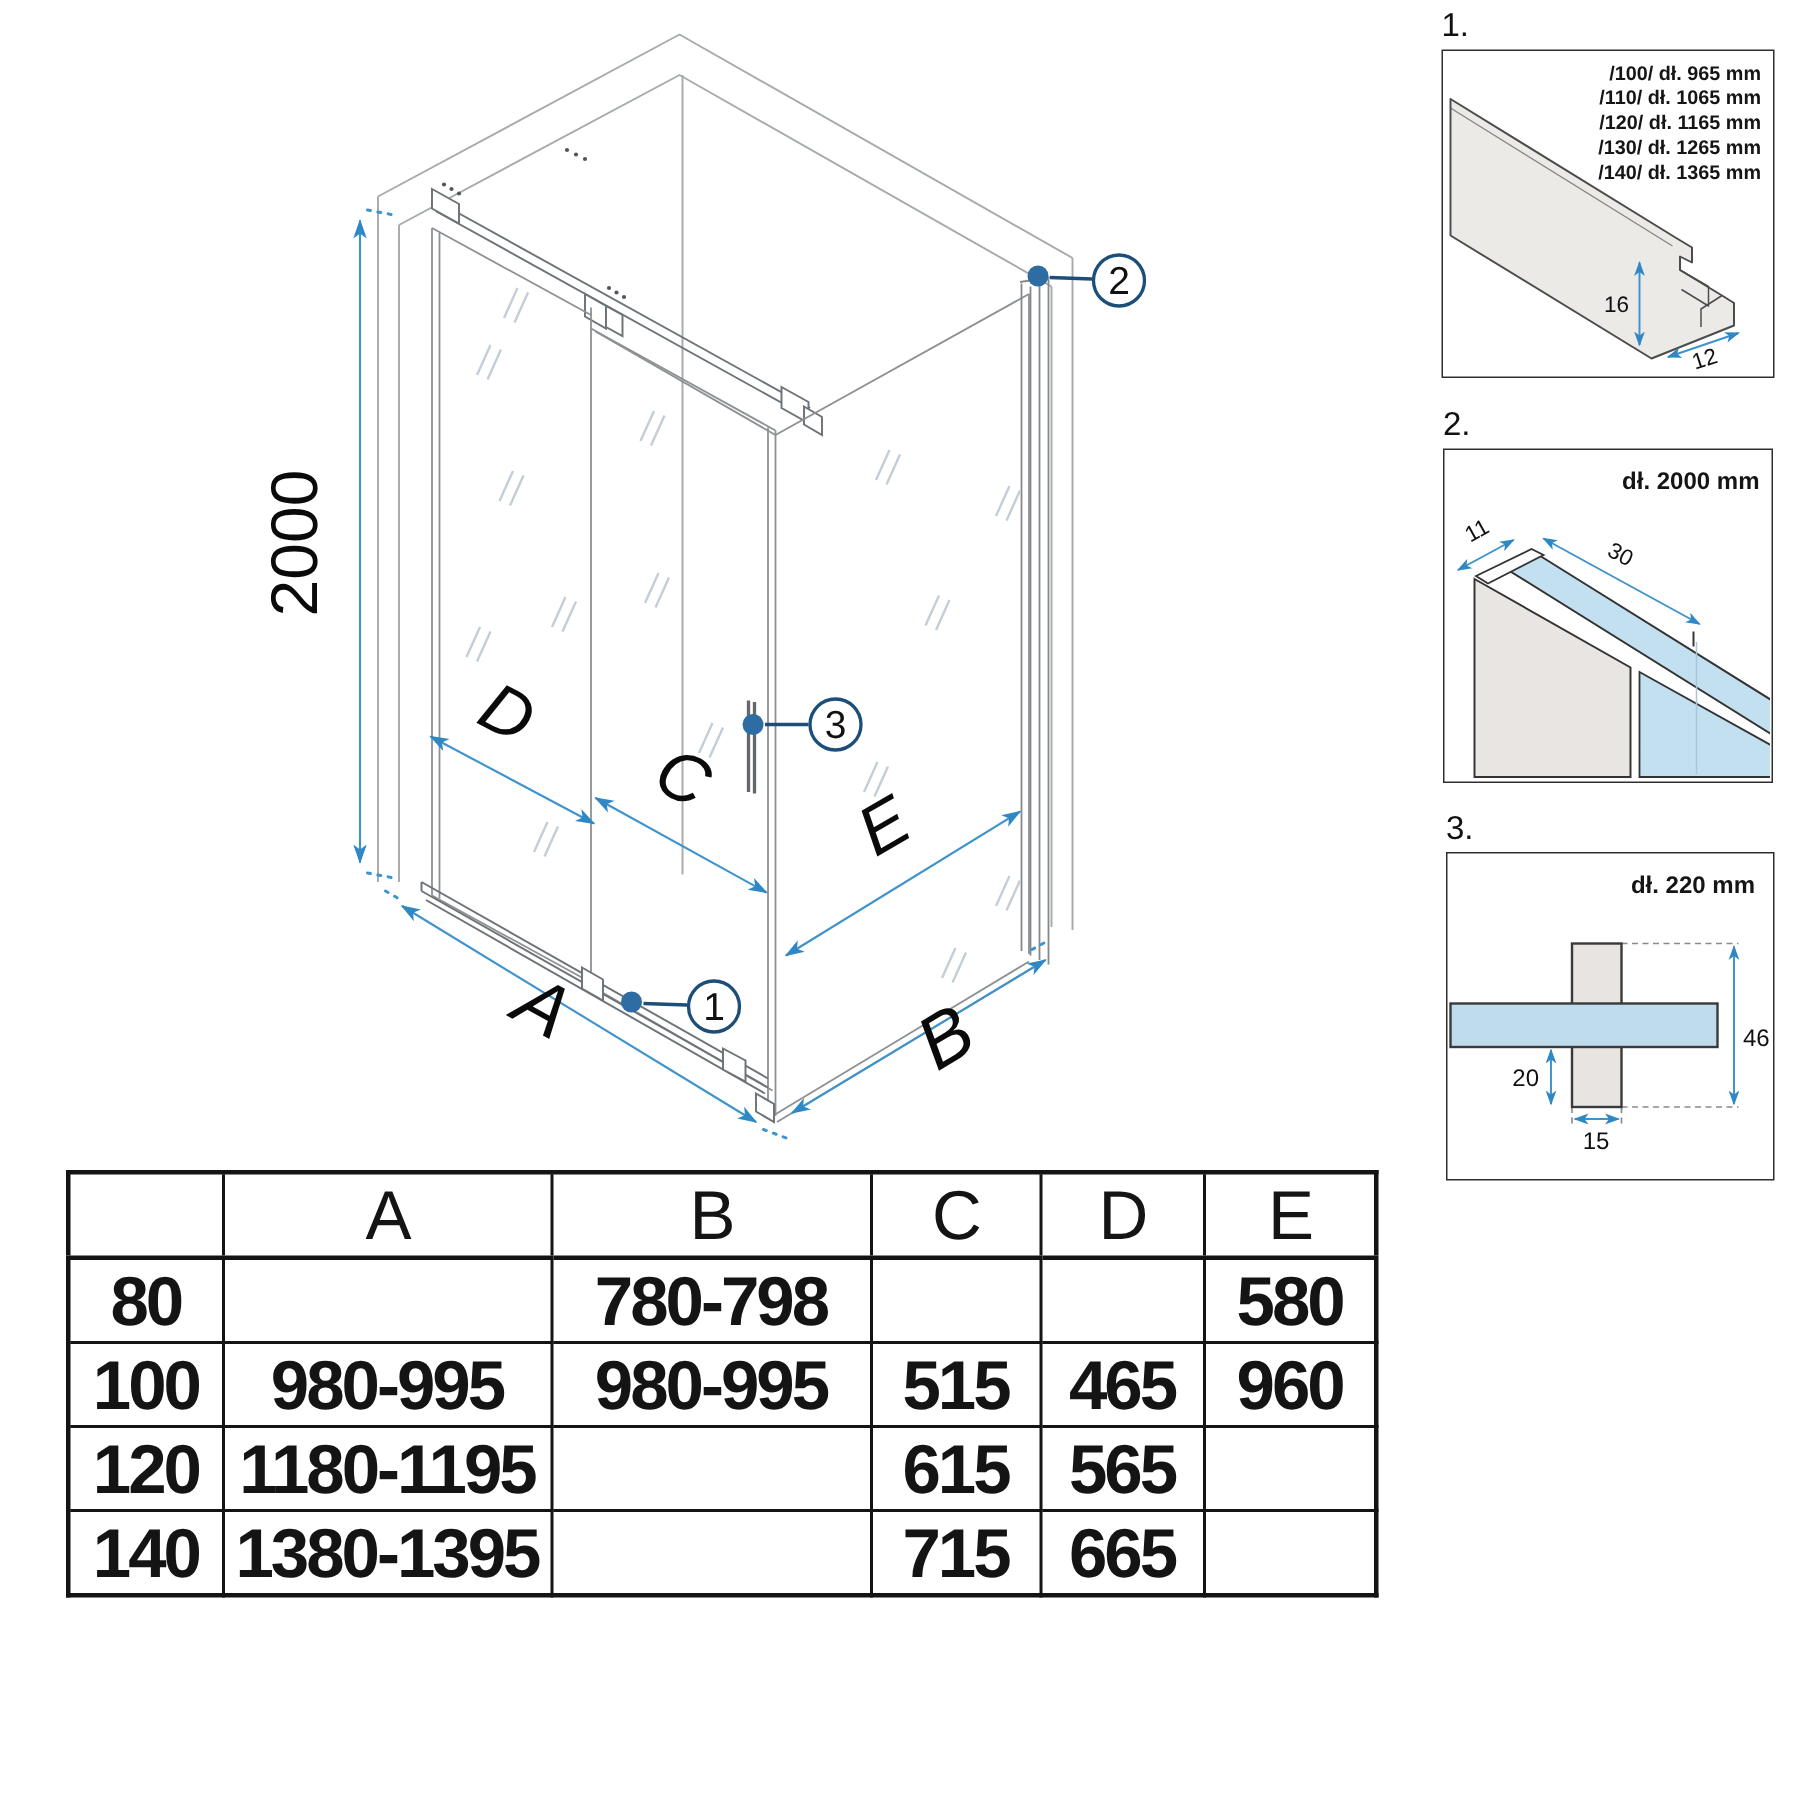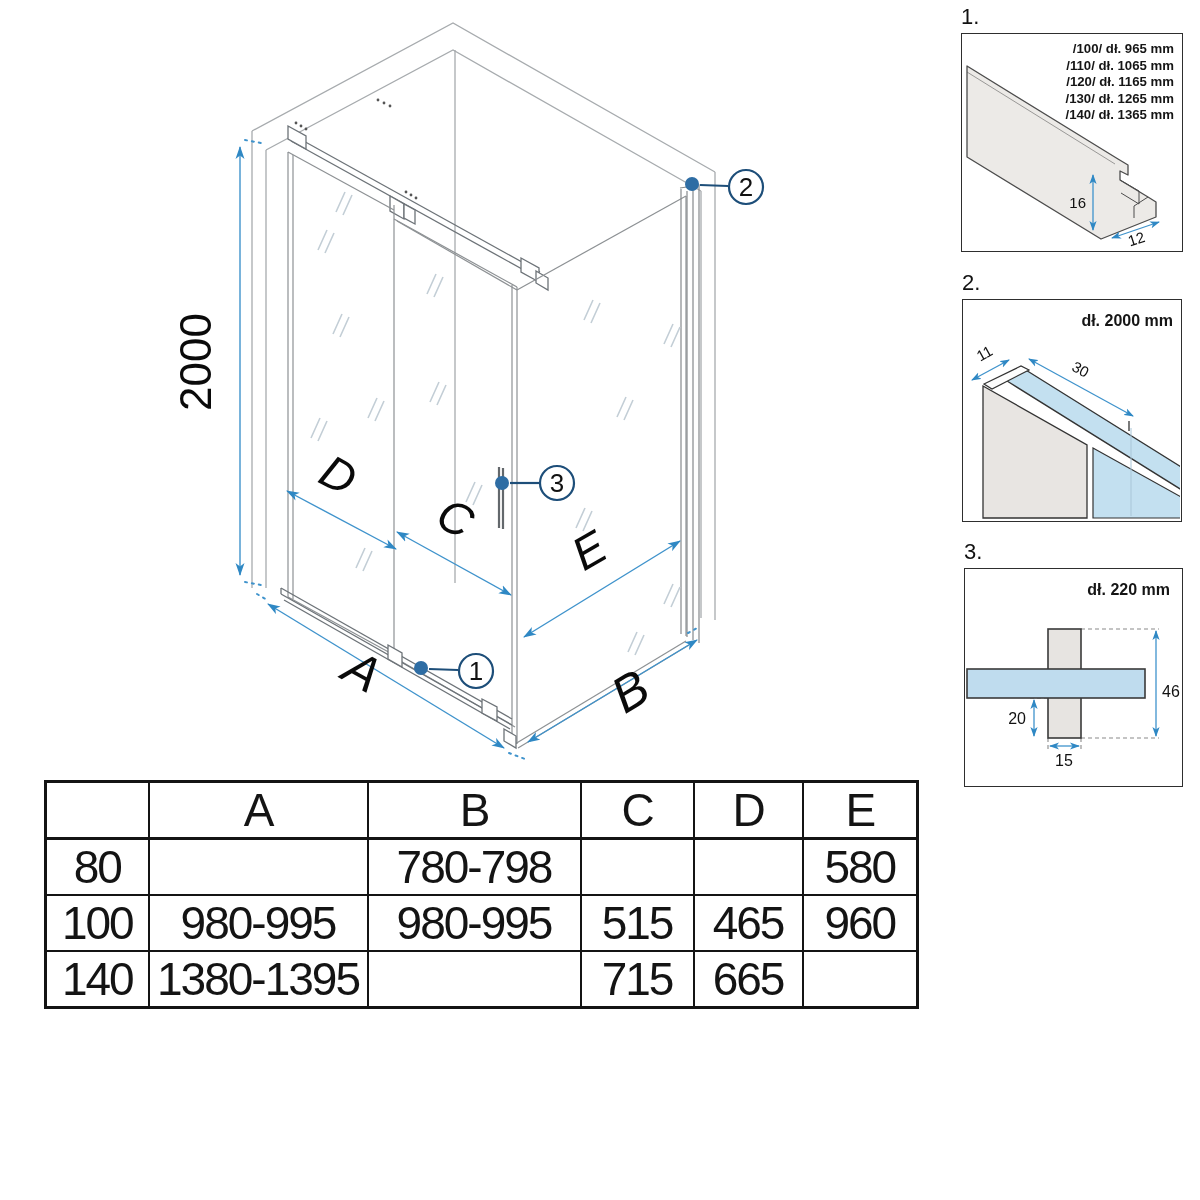--- a/index.html
+++ b/index.html
@@ -17,21 +17,21 @@
   .dim-num{font-family:"Liberation Sans",sans-serif;font-size:15px;fill:#111;}
   .dlen{font-family:"Liberation Sans",sans-serif;font-size:13.2px;font-weight:600;fill:#151515;text-anchor:end;}
   .dlen2{font-family:"Liberation Sans",sans-serif;font-size:16px;font-weight:600;fill:#151515;text-anchor:end;}
   
   .spec{position:absolute;left:44px;top:780px;border-collapse:collapse;background:#fff;
         table-layout:fixed;}
   .spec td,.spec th{border:2.5px solid #141414;text-align:center;vertical-align:middle;
         font-weight:400;color:#141414;padding:0;overflow:hidden;
         font-family:"Liberation Sans",sans-serif;font-size:46px;letter-spacing:-2px;}
   .spec th{height:47px;border-bottom-width:3.5px;}
-  .spec td{height:52px;}
+  .spec td{height:52px;font-weight:bold;}
   .spec{border:3px solid #141414;}
 </style>
 </head>
 <body>
 
 <div class="page">
 
   <svg style="position:absolute;left:0;top:0" width="950" height="780" viewBox="0 0 950 780">
     <defs>
       <marker id="ar" markerUnits="userSpaceOnUse" markerWidth="13" markerHeight="10" viewBox="0 0 13 10" refX="12" refY="5" orient="auto-start-reverse">
@@ -279,20 +279,28 @@
     </tr>
     <tr>
       <td>100</td>
       <td>980-995</td>
       <td>980-995</td>
       <td>515</td>
       <td>465</td>
       <td>960</td>
     </tr>
     <tr>
+      <td>120</td>
+      <td>1180-1195</td>
+      <td></td>
+      <td>615</td>
+      <td>565</td>
+      <td></td>
+    </tr>
+    <tr>
       <td>140</td>
       <td>1380-1395</td>
       <td></td>
       <td>715</td>
       <td>665</td>
       <td></td>
     </tr>
   </tbody>
     </table>
 

